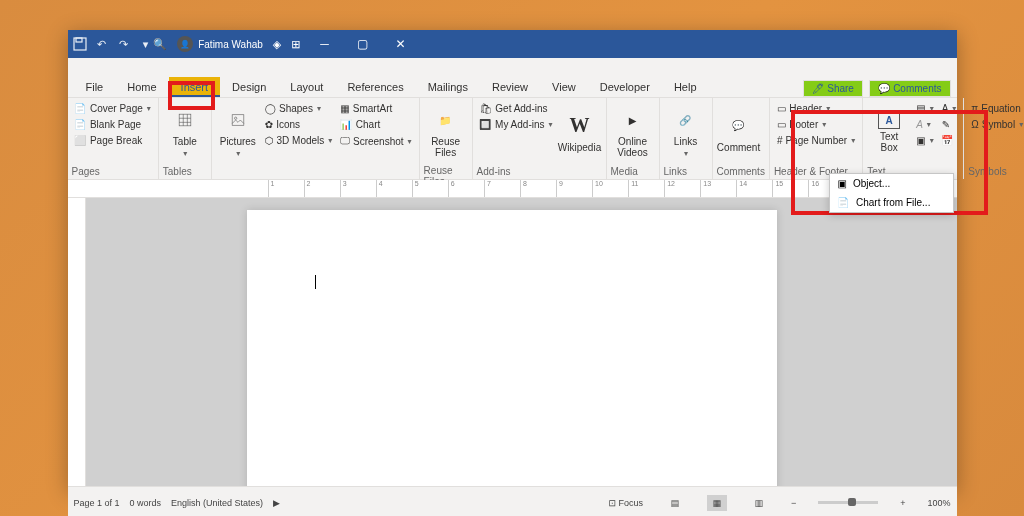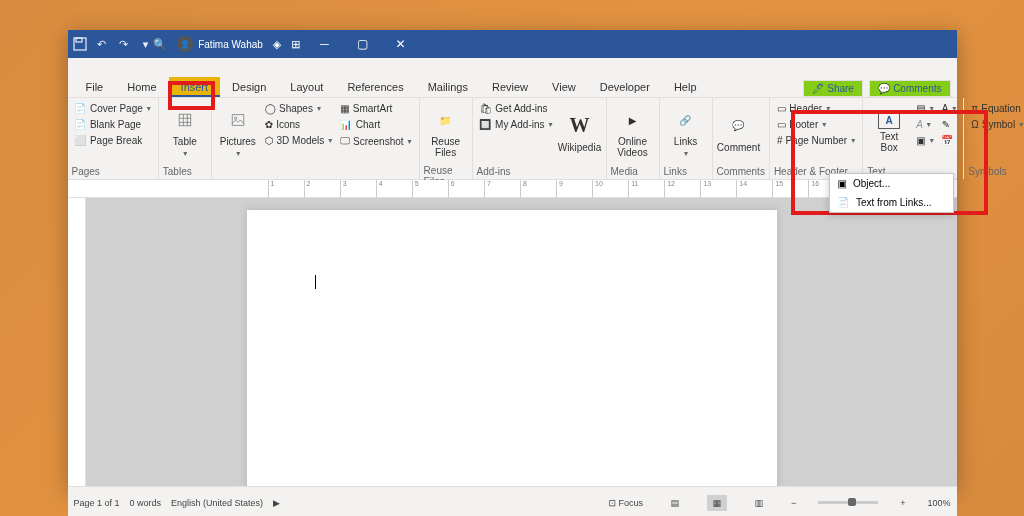--- a/index.html
+++ b/index.html
@@ -367,19 +367,19 @@
     </div>
   </div>
 
   <div class="dropdown">
     <div class="dd-item">
         <span class="ic">▣</span>
         <span>Object...</span>
       </div>
     <div class="dd-item">
         <span class="ic">📄</span>
-        <span>Text from Links...</span>
+        <span>Chart from File...</span>
       </div>
   </div>
 
   <div class="highlight h1"></div>
   <div class="highlight h2"></div>
 </div>
 
 </body></html>

